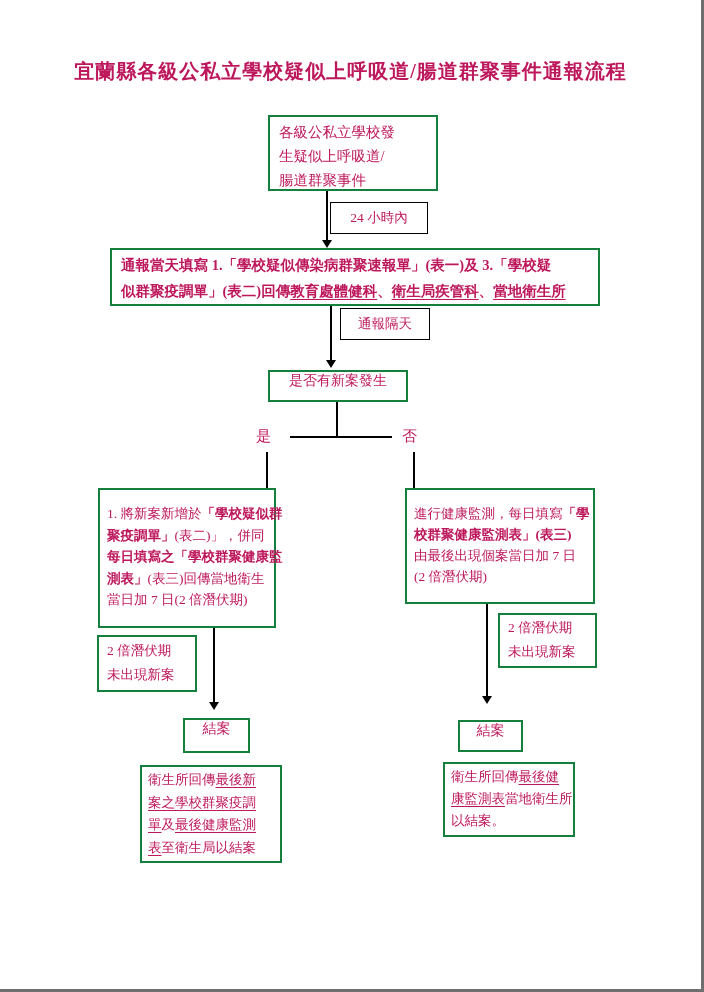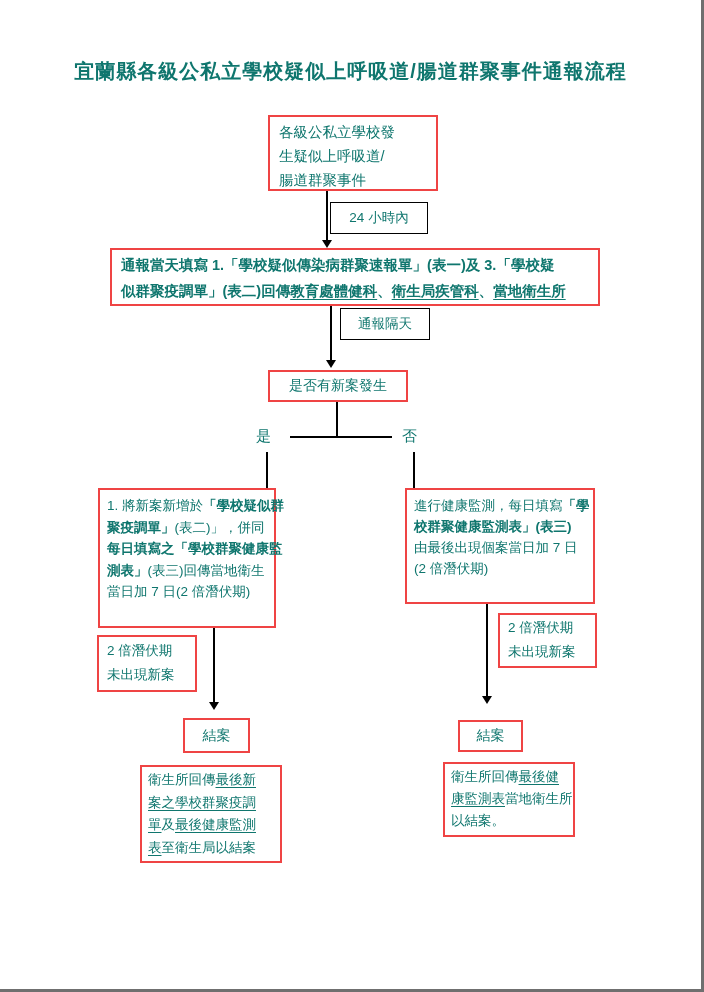--- a/index.html
+++ b/index.html
@@ -1,37 +1,37 @@
 <!DOCTYPE html>
 <html><head>
 <meta charset="utf-8">
 <style>
   html,body{margin:0;padding:0;background:#ffffff;}
   .page{
     position:relative;width:704px;height:992px;background:#ffffff;
     box-sizing:border-box;border-right:3px solid #6f6f6f;border-bottom:3px solid #6f6f6f;
-    font-family:Liberation Sans, sans-serif;color:#0f766e;overflow:hidden;
+    font-family:Liberation Serif, serif;color:#be185d;overflow:hidden;
   }
   .title{
     position:absolute;left:0;top:58px;width:100%;text-align:center;
     font-size:20px;font-weight:bold;letter-spacing:1px;
   }
-  .fbox{position:absolute;border:2px solid #ef4444;box-sizing:border-box;background:#fff;}
+  .fbox{position:absolute;border:2px solid #15803d;box-sizing:border-box;background:#fff;}
   .lbox{position:absolute;border:1px solid #000;box-sizing:border-box;background:#fff;
         display:flex;align-items:center;justify-content:center;font-size:13.5px;}
   .vline{position:absolute;width:2px;background:#000;}
   .hline{position:absolute;height:2px;background:#000;}
   .ahead{position:absolute;width:0;height:0;border-left:5px solid transparent;
          border-right:5px solid transparent;border-top:8px solid #000;}
   .ln{white-space:nowrap;}
   .b, .bold-box{font-weight:bold;}
   .u{text-decoration:underline;text-underline-offset:3px;}
-  .center{display:flex;align-items:center;justify-content:center;}
+  .center{display:flex;justify-content:center;}
   .branch-label{position:absolute;font-size:15px;}
-  .tx{line-height:21.5px;font-size:13.5px;padding:5px 7px;}
+  .tx{line-height:21.5px;font-size:13.5px;padding:13px 7px;}
 </style>
 </head>
 <body>
 
 <div class="page">
 
   <div class="title">宜蘭縣各級公私立學校疑似上呼吸道/腸道群聚事件通報流程</div>
 
   <div class="fbox tx" style="left:268px;top:115px;width:170px;height:76px;line-height:24px;font-size:14.5px;padding:3px 9px;">
     <div class="ln">各級公私立學校發</div>

